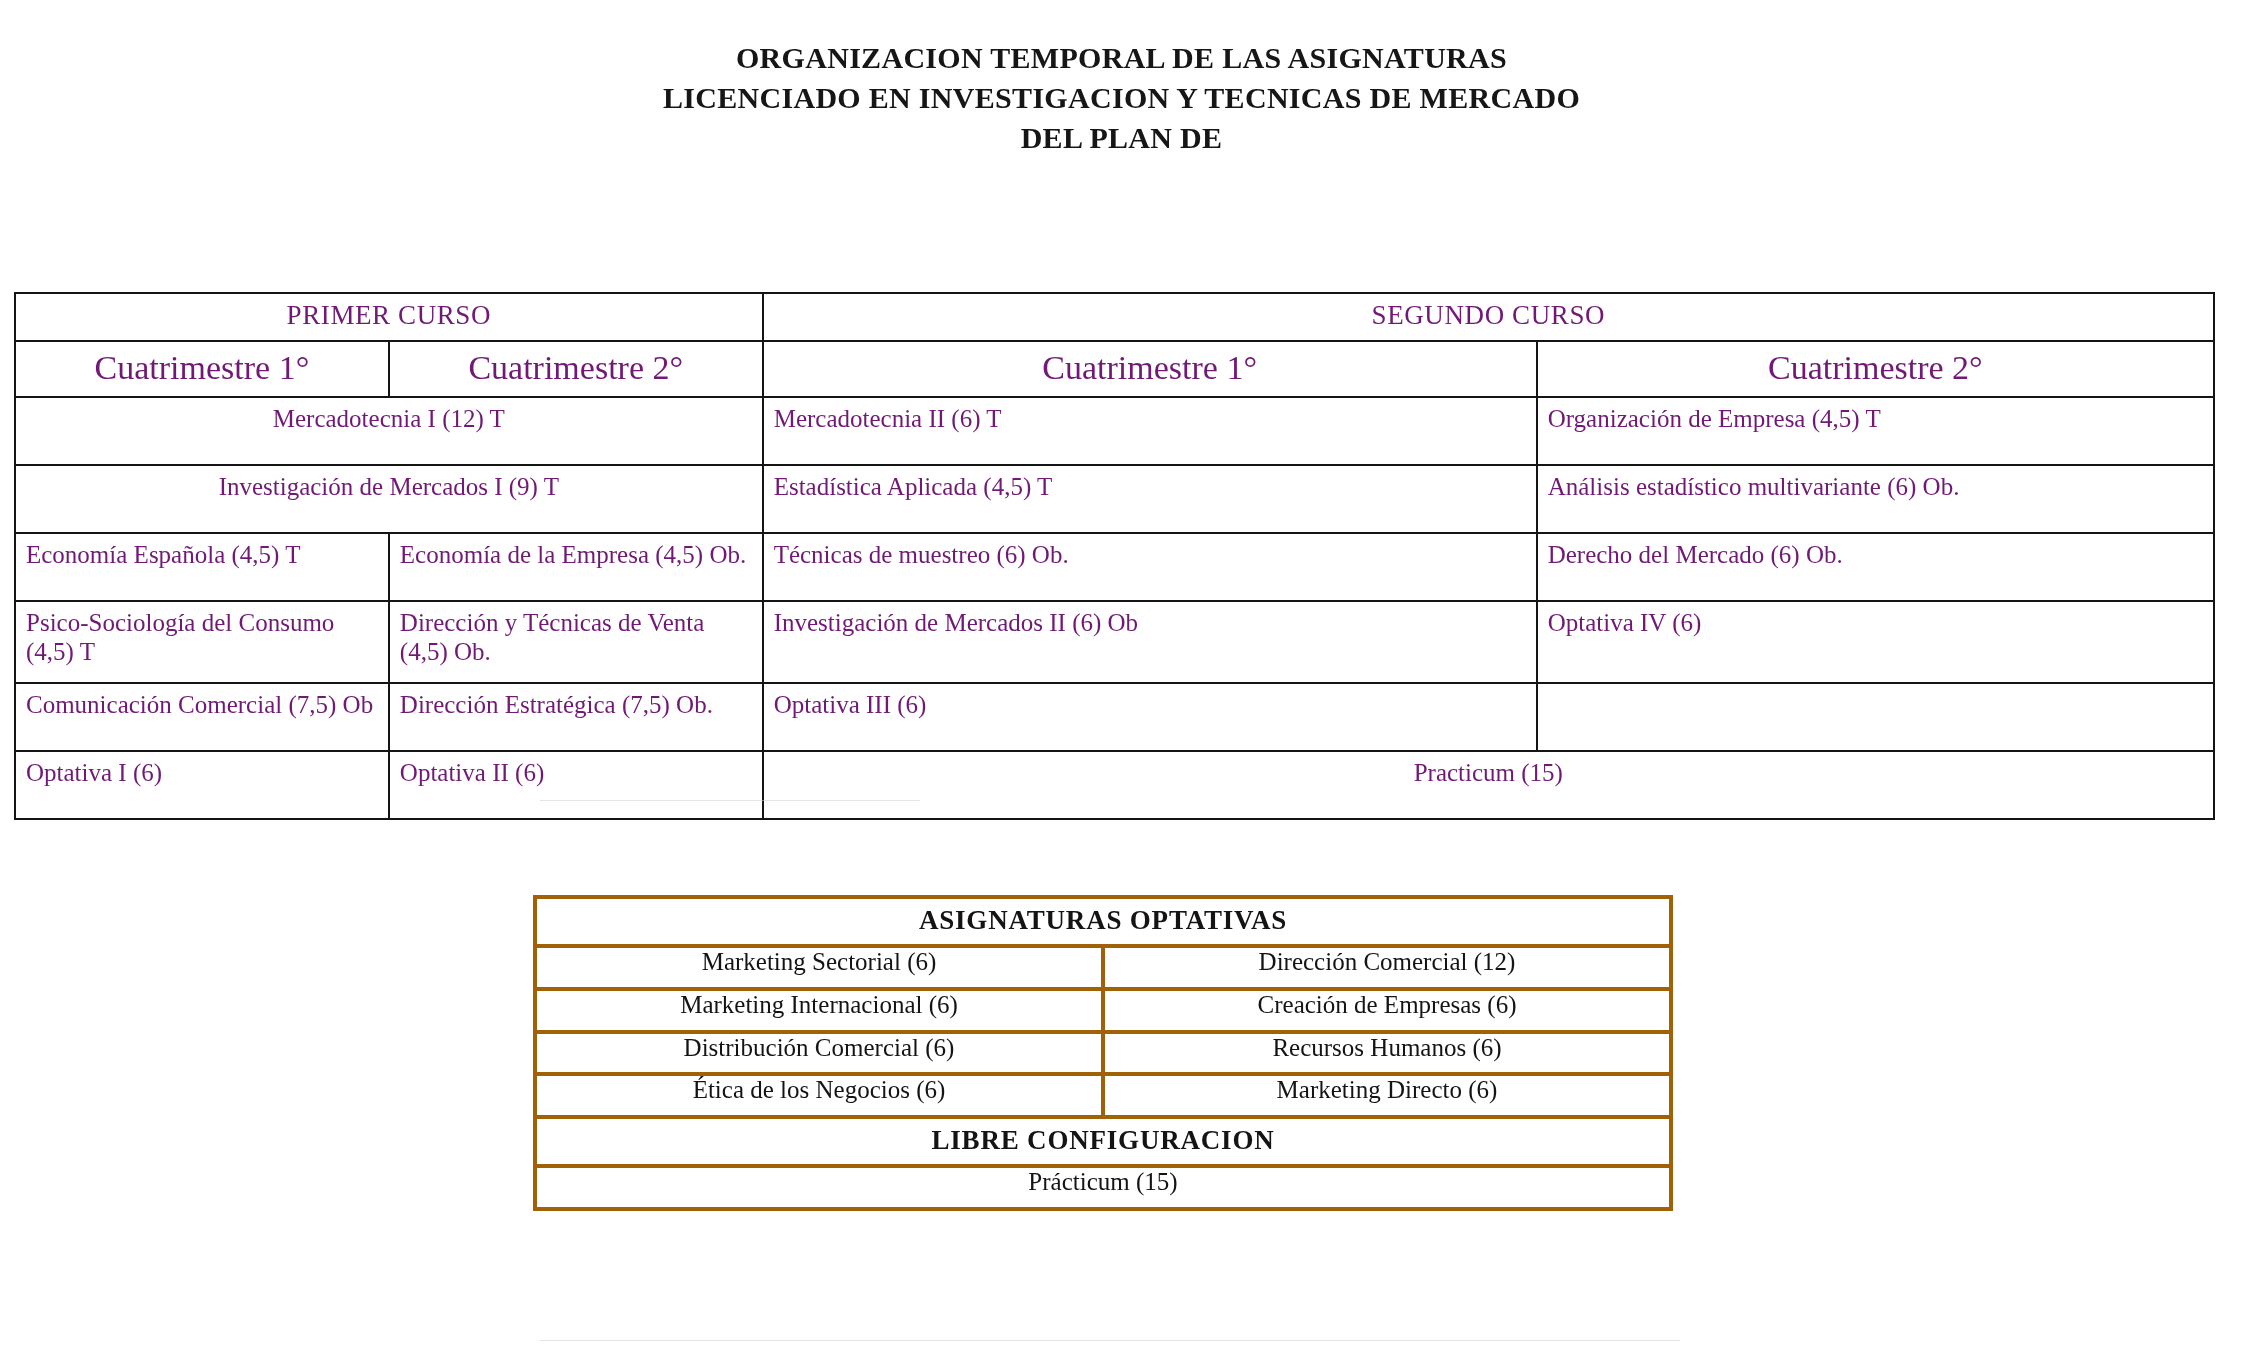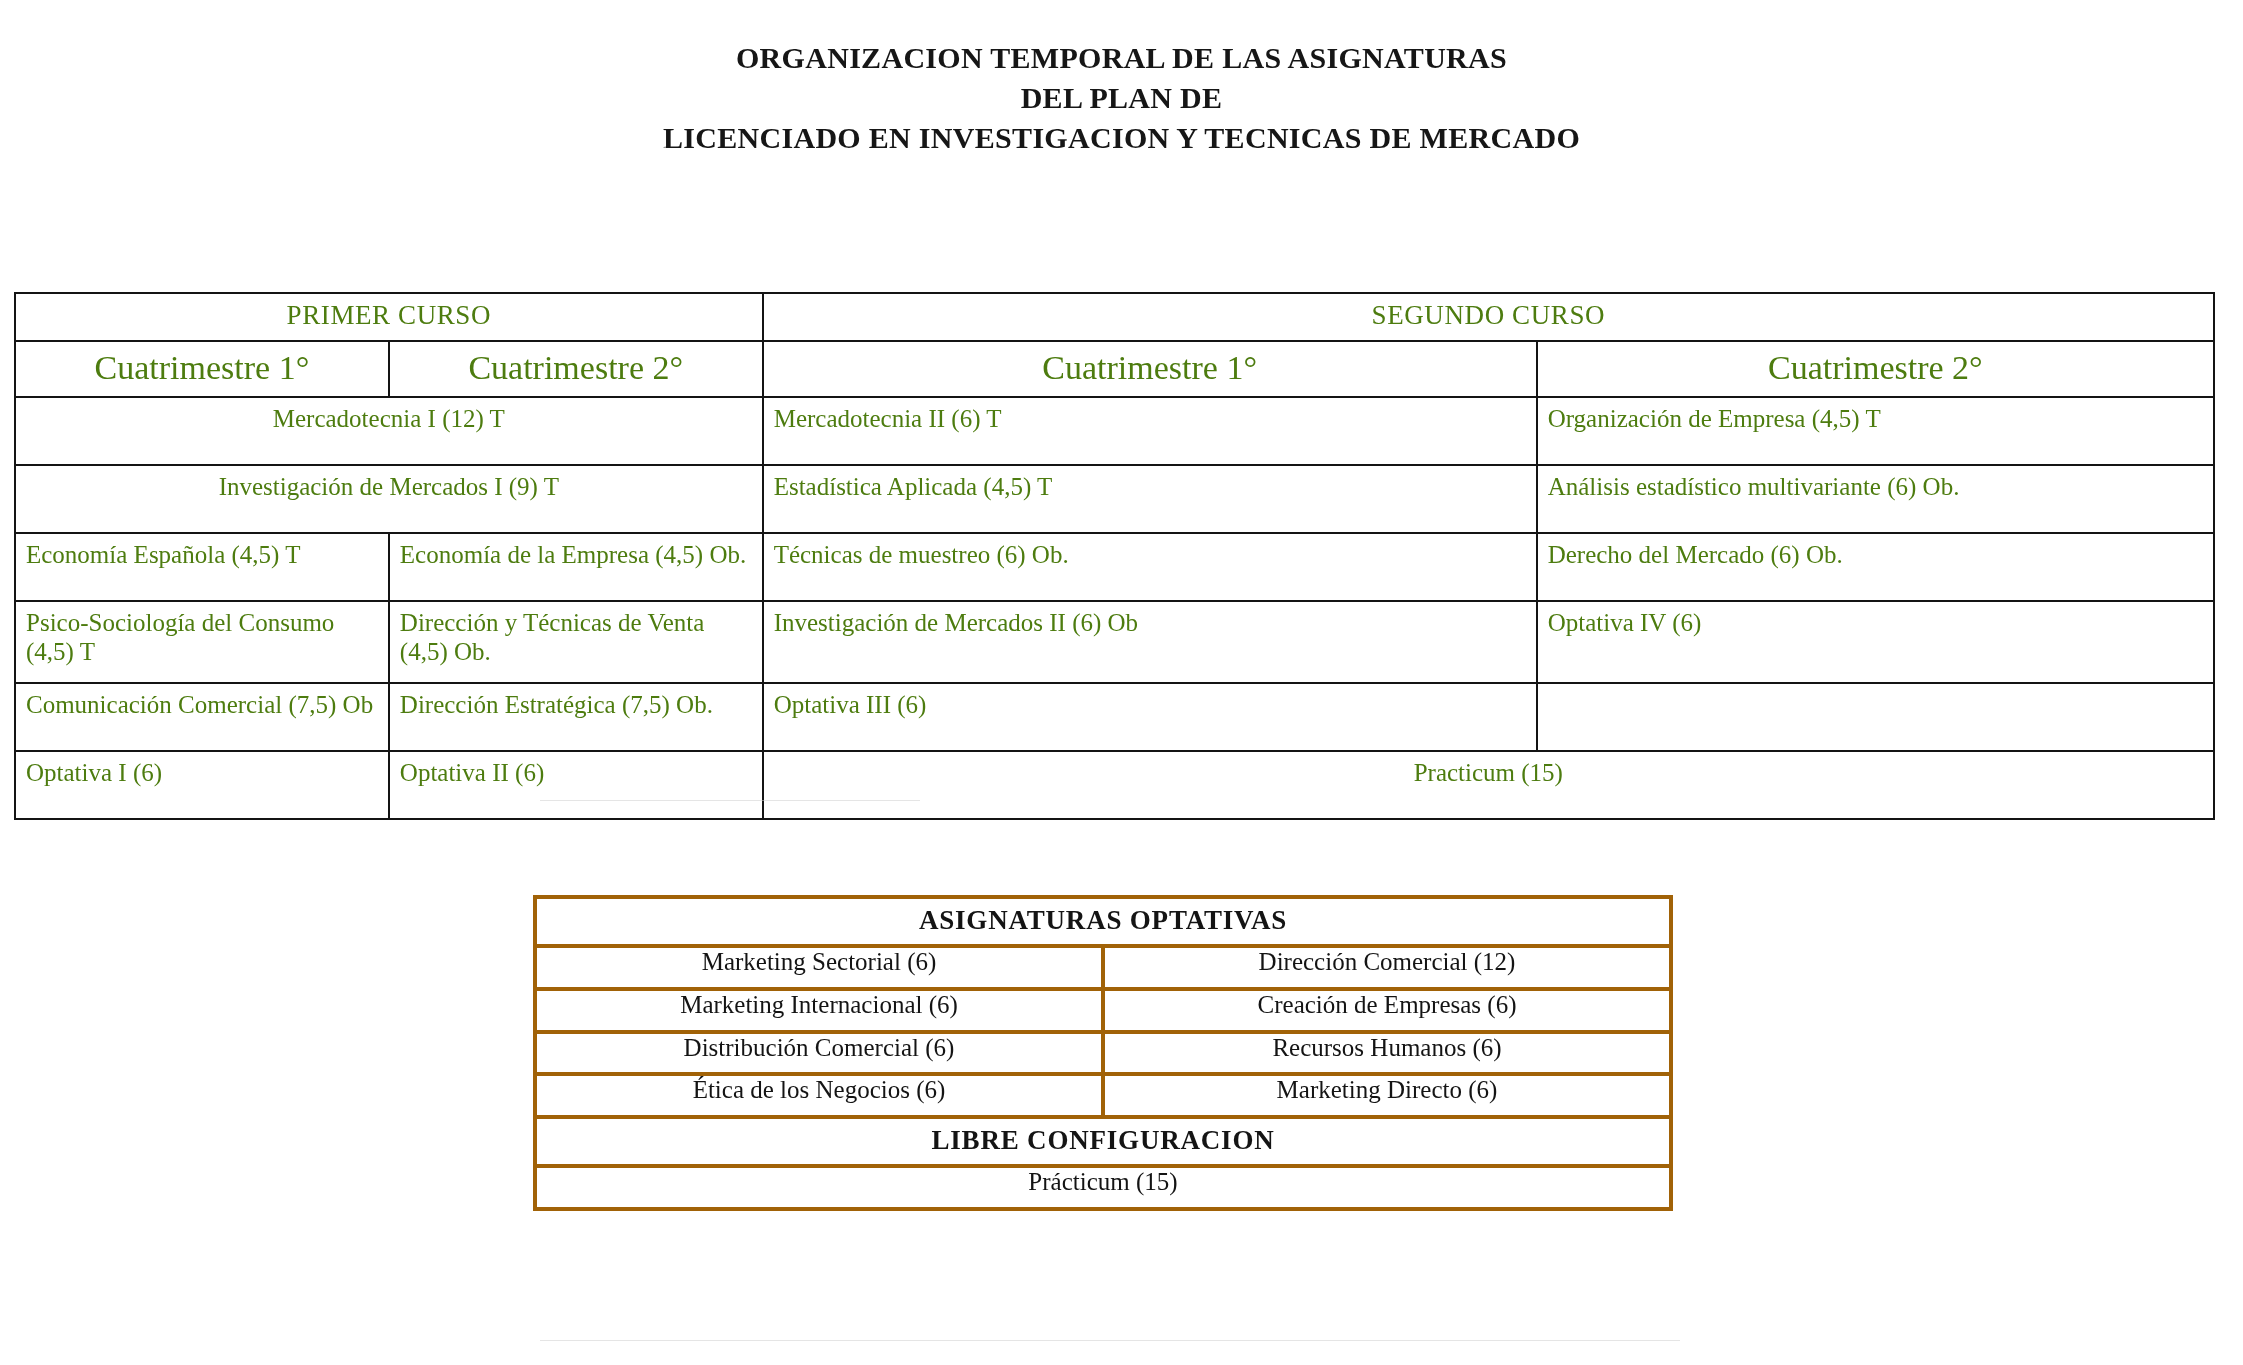--- a/index.html
+++ b/index.html
@@ -45,21 +45,21 @@
     top: 292px;
     left: 14px;
     width: 2201px;
   }
 
   table.grid {
     border-collapse: collapse;
     table-layout: fixed;
     width: 100%;
     font-size: 25px;
-    color: #4d7c0f;
+    color: #701a75;
   }
   table.grid td, table.grid th {
     border: 2px solid #141414;
     padding: 6px 10px 8px 10px;
     vertical-align: top;
     font-weight: normal;
     line-height: 1.18;
   }
   .hdr-course {
     text-align: center;
@@ -140,22 +140,22 @@
     pointer-events: none;
   }
 </style>
 </head>
 <body>
 
 <div class="page">
 
   <div class="title-block">
     <div class="title-line">ORGANIZACION TEMPORAL DE LAS ASIGNATURAS</div>
+    <div class="title-line">LICENCIADO EN INVESTIGACION Y TECNICAS DE MERCADO</div>
     <div class="title-line">DEL PLAN DE</div>
-    <div class="title-line">LICENCIADO EN INVESTIGACION Y TECNICAS DE MERCADO</div>
   </div>
 
   <div class="main-table-wrap">
     <table class="grid">
       <colgroup>
         <col class="c1">
           <col class="c2">
           <col class="c3">
           <col class="c4">
           <col class="c5">

